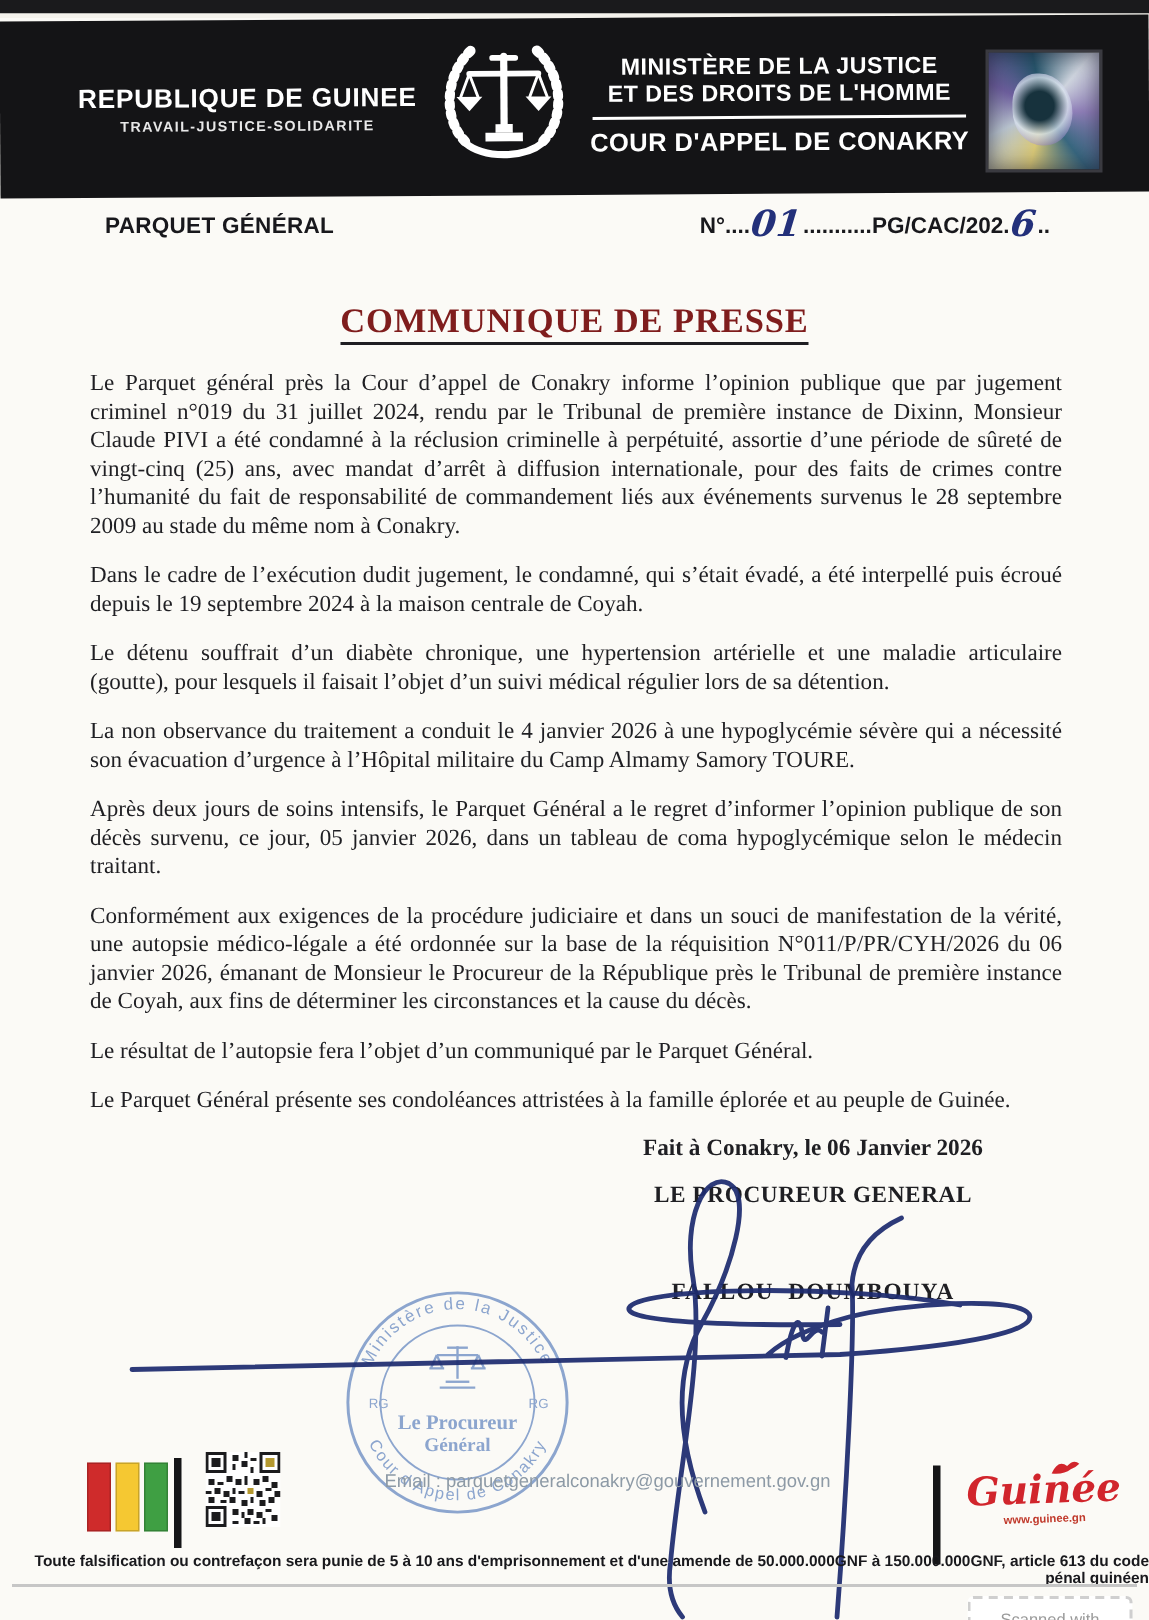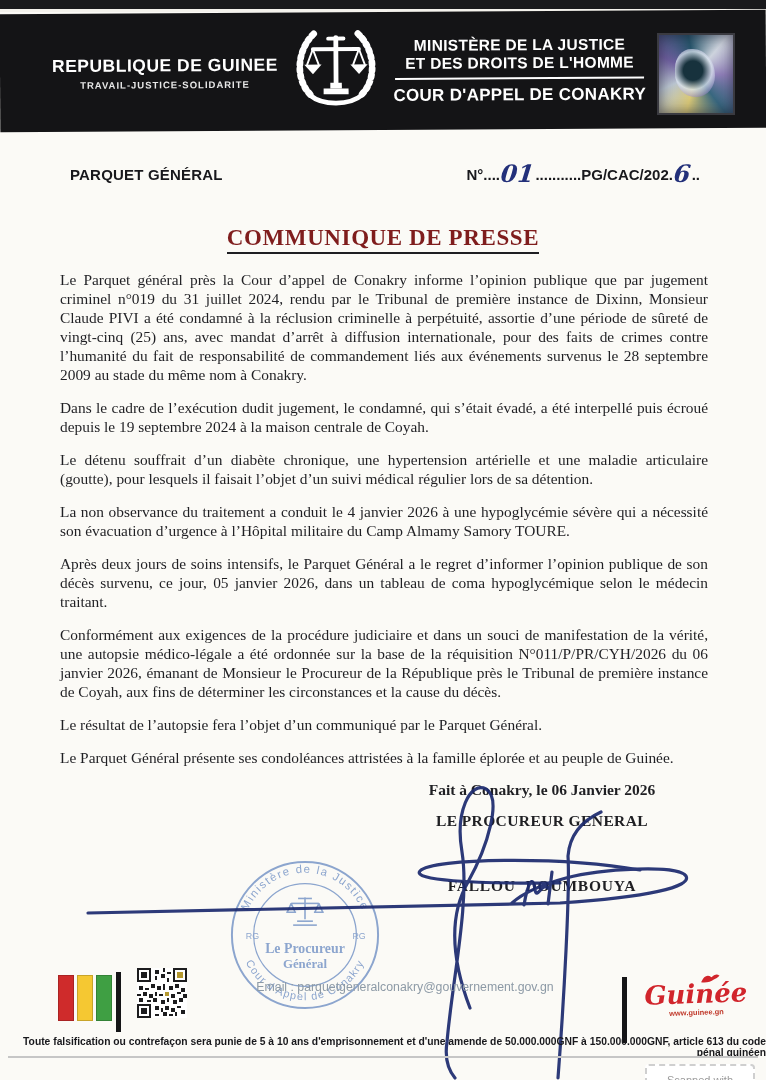--- a/index.html
+++ b/index.html
@@ -19,21 +19,21 @@
   .banner-right .m1{font-size:15.5px;font-weight:bold;letter-spacing:.3px;}
   .banner-right .rule{height:2px;background:#fff;margin:5px 2px 6px 2px;}
   .banner-right .m3{font-size:17px;font-weight:bold;letter-spacing:.3px;}
   .hologram{position:absolute;left:657px;top:33px;width:74px;height:78px;border:2px solid #3a3a40;
             background:conic-gradient(from 40deg,#cdd3dd,#8f7fb8,#38677f,#d9c877,#b9c4cf,#6e5f9e,#27556b,#cdd3dd);
             box-shadow:inset 0 0 14px rgba(20,20,40,.65);}
   .hologram:after{content:"";position:absolute;left:16px;top:14px;width:40px;height:48px;
             background:radial-gradient(circle at 45% 45%,#17323d 0 28%,rgba(220,230,240,.75) 55%,rgba(140,120,190,.5) 80%);
             border-radius:40% 55% 45% 50%;}
   
-  .ref-row{display:flex;justify-content:space-between;align-items:flex-start;padding:36px 66px 0 70px;}
+  .ref-row{display:flex;justify-content:space-between;align-items:flex-start;padding:12px 66px 0 70px;}
   .dept{font-family:"Liberation Sans",sans-serif;font-weight:bold;font-size:15px;letter-spacing:.2px;color:#18181c;}
   .refno{font-family:"Liberation Sans",sans-serif;font-weight:bold;font-size:15px;color:#18181c;white-space:nowrap;}
   .hand{display:inline-block;font-family:"DejaVu Serif",serif;font-style:italic;font-weight:bold;
         color:#23307a;font-size:24px;line-height:0;transform:skewX(-6deg) translateY(2px);padding:0 1px;}
   
   .title-wrap{text-align:center;margin-top:42px;}
   .doc-title{display:inline-block;font-size:23px;font-weight:bold;letter-spacing:.6px;
              border-bottom:2.5px solid #1e1e22;padding-bottom:1px;color:#7f1d1d;}
   
   .body-text{padding:16px 58px 0 60px;}

